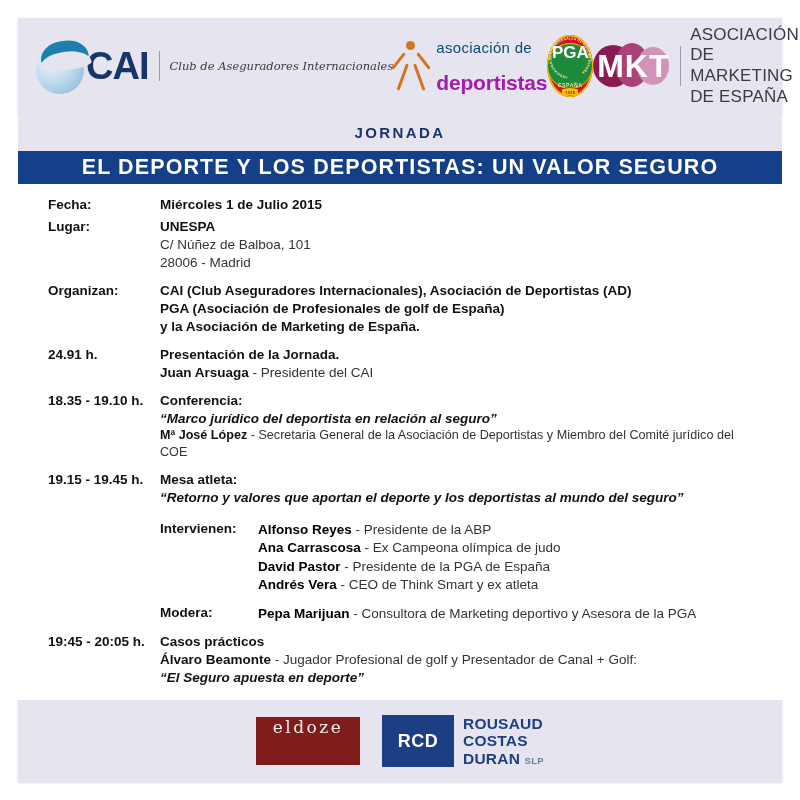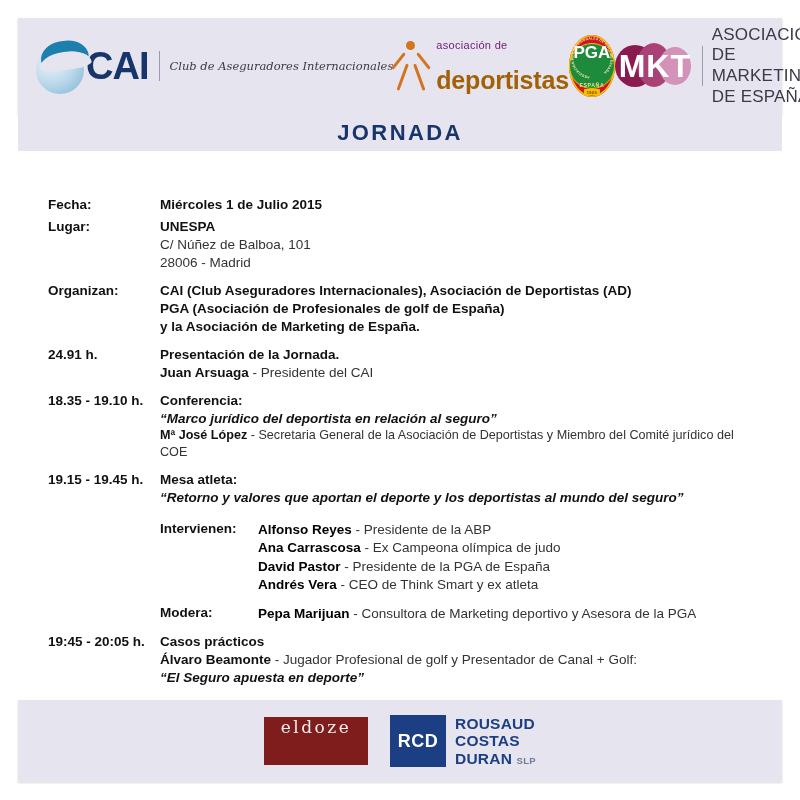--- a/index.html
+++ b/index.html
@@ -107,22 +107,22 @@
   .ad-mark .legs {
     position:absolute; left:5px; top:24px; width:26px; height:27px;
   }
   .ad-mark .legs::before, .ad-mark .legs::after {
     content:""; position:absolute; top:0; width:3.4px; height:28px;
     background:#d4741f; border-radius:2px;
   }
   .ad-mark .legs::before { left:8px; transform: rotate(20deg); transform-origin: top center;}
   .ad-mark .legs::after  { right:8px; transform: rotate(-20deg); transform-origin: top center;}
   .ad-words { margin-left: 7px; line-height: 1; }
-  .ad-line1 { font-size: 11px; color: #701a75; letter-spacing: .3px; }
-  .ad-line2 { font-size: 25px; font-weight: bold; color: #a16207; letter-spacing: -.2px; margin-top: 17px; }
+  .ad-line1 { font-size: 15px; color: #0c4a6e; letter-spacing: .3px; }
+  .ad-line2 { font-size: 21px; font-weight: bold; color: #a21caf; letter-spacing: -.2px; margin-top: 17px; }
 
   
   .logo-pga {
     position: relative;
     width: 62px; height: 62px; border-radius: 50%;
     background: #cf1422;
     display:flex; align-items:center; justify-content:center;
     box-shadow: inset 0 0 0 1.5px #f2c200;
   }
   .pga-inner {
@@ -163,21 +163,21 @@
 
   
   .jornada-band {
     position: absolute;
     left: 18px; top: 114px;
     width: 764px; height: 37px;
     background: #e6e4ef;
     display:flex; align-items:center; justify-content:center;
   }
   .jornada-text {
-    font-size: 22px; font-weight: bold; color:#17356b;
+    font-size: 15px; font-weight: bold; color:#17356b;
     letter-spacing: 2.4px;
   }
 
   .title-band {
     position: absolute;
     left: 18px; top: 151px;
     width: 764px; height: 33px;
     background: #134089;
     display:flex; align-items:center; justify-content:center;
   }
@@ -244,21 +244,21 @@
   .eldoze {
     width: 104px; height: 48px; background:#7f1d1d;
     display:flex; align-items:flex-start; justify-content:center;
   }
   .eldoze span {
     font-family: "DejaVu Serif", serif;
     font-size: 17px; color:#f2f0ee; letter-spacing: 2.5px;
   }
   .rcd-wrap { display:flex; align-items:center; }
   .rcd-box {
-    width: 56px; height: 52px; background:#1b3f82;
+    width: 72px; height: 52px; background:#1b3f82;
     display:flex; align-items:center; justify-content:center;
   }
   .rcd-box span { font-size:18px; font-weight:bold; color:#fff; letter-spacing:.5px;}
   .rcd-words {
     margin-left: 9px; line-height: 1.14;
     font-size: 15.5px; font-weight:bold; color:#1b3f82; letter-spacing:.2px;
   }
   .rcd-slp { font-size: 9.5px; color:#6f7c96; font-weight:bold; letter-spacing:.3px;}
 </style>
 </head>
@@ -320,20 +320,23 @@
         </div>
       </div>
 
     </div>
   </div>
 
   <div class="jornada-band">
     <div class="jornada-text">JORNADA</div>
   </div>
 
+  <div class="title-band">
+    <div class="title-text">EL DEPORTE Y LOS DEPORTISTAS: UN VALOR SEGURO</div>
+  </div>
 
   <div class="body-area">
 
     <div class="row">
       <div class="lbl">Fecha:</div>
       <div class="val b">Miércoles 1 de Julio 2015</div>
     </div>
 
     <div class="row">
       <div class="lbl">Lugar:</div>

